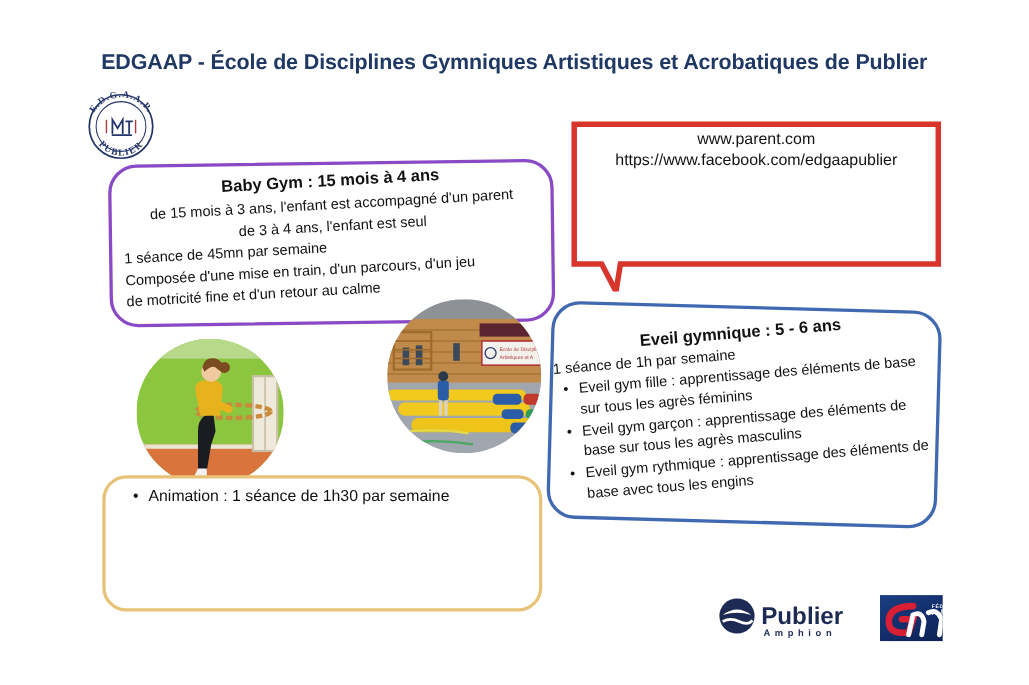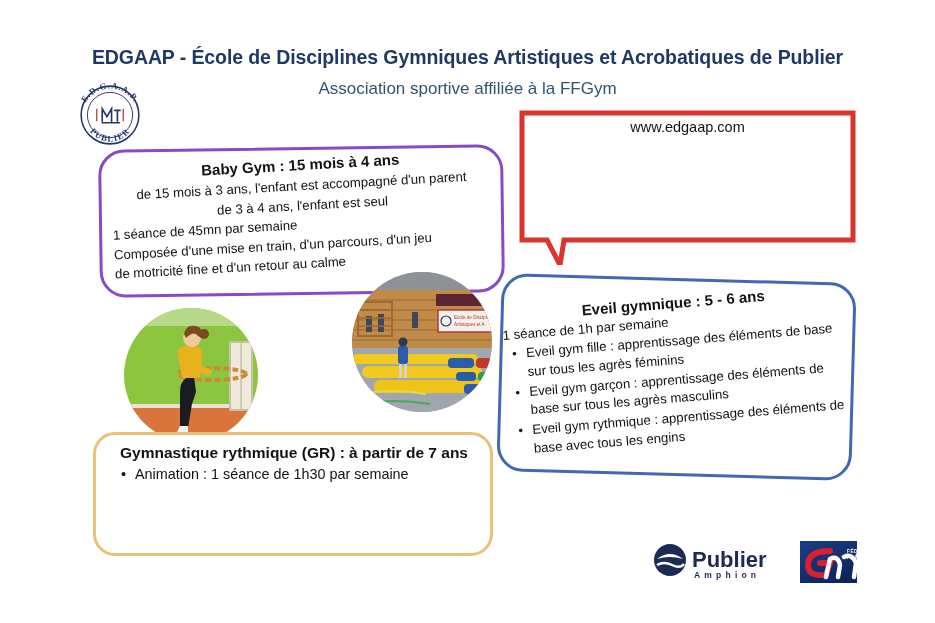--- a/index.html
+++ b/index.html
@@ -221,21 +221,20 @@
     width: 90px;
     height: 42px;
   }
 </style>
 </head>
 <body>
 
 <div id="poster">
 
   <div id="title">EDGAAP - École de Disciplines Gymniques Artistiques et Acrobatiques de Publier</div>
-  <div id="subtitle">Association sportive affiliée à la FFGym</div>
 
   <div id="seal">
     <svg viewBox="0 0 100 100" width="78" height="78">
       <defs>
         <path id="ringTop" d="M 14,52 A 36,36 0 0 1 86,52" fill="none"></path>
         <path id="ringBot" d="M 18,52 A 32,32 0 0 0 82,52" fill="none"></path>
       </defs>
       <circle cx="50" cy="50" r="37" fill="#ffffff" stroke="#24356b" stroke-width="2"></circle>
       <circle cx="50" cy="50" r="29" fill="none" stroke="#24356b" stroke-width="1.2"></circle>
       <text font-family="'Liberation Serif', serif" font-size="11" font-weight="bold" fill="#24356b" letter-spacing="1.2">
@@ -265,21 +264,22 @@
     <div class="l-left">Composée d'une mise en train, d'un parcours, d'un jeu</div>
     <div class="l-left">de motricité fine et d'un retour au calme</div>
   </div>
 
   <div id="info-callout">
     <svg viewBox="0 0 337 155" width="337" height="155">
       <path d="M 3,3 L 334,3 L 334,130 L 45,130 L 41,155 L 28,130 L 3,130 Z" fill="#ffffff" stroke="#d8352c" stroke-width="5" stroke-linejoin="miter"></path>
     </svg>
   </div>
   <div id="info-text">
-    <div>www.edgaap.com</div>
+    <div>www.parent.com</div>
+    <div>https://www.facebook.com/edgaapublier</div>
   </div>
 
   <div class="photo" id="photo-hoop">
     <svg viewBox="0 0 134 134" width="134" height="134">
       <rect x="0" y="0" width="134" height="134" fill="#8cc63f"></rect>
       <rect x="0" y="0" width="134" height="18" fill="#b9d98a"></rect>
       <rect x="0" y="96" width="134" height="38" fill="#d9743c"></rect>
       <rect x="0" y="96" width="134" height="4" fill="#e8e3d2"></rect>
       <rect x="106" y="34" width="22" height="68" fill="#efe9dc" stroke="#c9bfa6" stroke-width="2"></rect>
       <line x1="117" y1="34" x2="117" y2="102" stroke="#c9bfa6" stroke-width="1.5"></line>
@@ -350,21 +350,20 @@
     <div>1 séance de 1h par semaine</div>
     <ul>
       <li>Eveil gym fille  : apprentissage des éléments de base sur tous les agrès féminins</li>
       <li>Eveil gym garçon : apprentissage des éléments de base sur tous les agrès masculins</li>
       <li>Eveil gym rythmique : apprentissage des éléments de base avec tous les engins</li>
     </ul>
   </div>
 
   <div class="rbox" id="gr-box"></div>
   <div class="txt" id="gr-text">
-    <span class="heading">Gymnastique rythmique (GR) : à partir de 7 ans</span>
     <ul>
       <li>Animation : 1 séance de 1h30 par semaine</li>
     </ul>
   </div>
 
   <div id="publier-logo">
     <svg viewBox="0 0 142 40" width="142" height="40">
       <circle cx="18" cy="18" r="16" fill="#1d2a54"></circle>
       <path d="M 5,17 Q 18,7 31,17 Q 18,13 5,17 Z" fill="#ffffff"></path>
       <path d="M 5,23 Q 12,19 20,23 Q 28,27 32,22" fill="none" stroke="#ffffff" stroke-width="2.4"></path>

